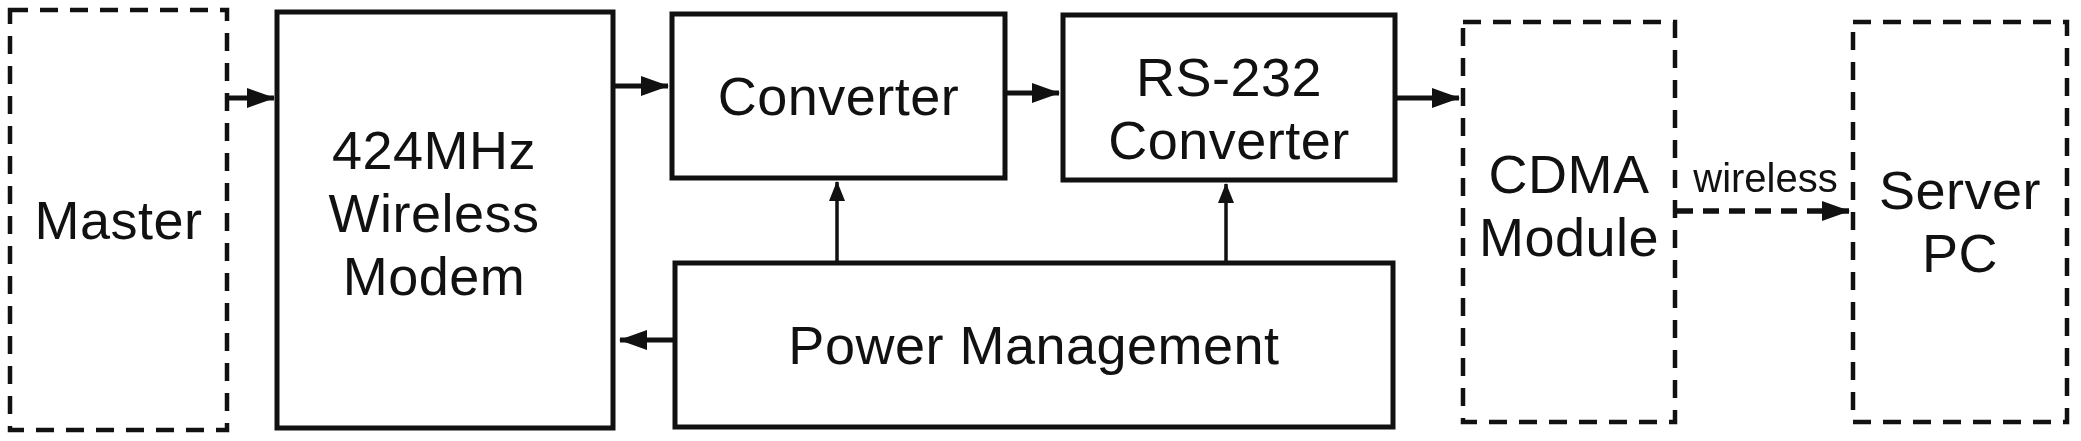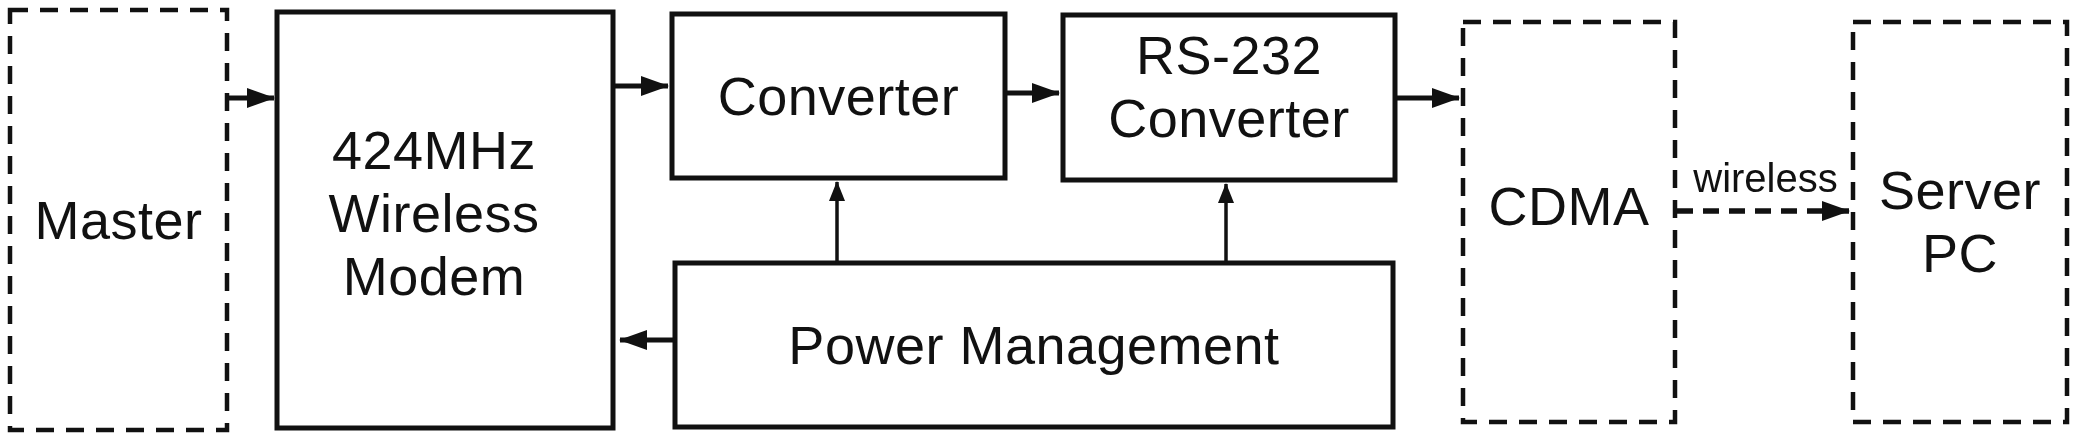--- a/index.html
+++ b/index.html
@@ -90,27 +90,28 @@
   <div class="node-label nudge-up-7" style="left:266px; top:12px; width:336px; height:416px;">
     <span>424MHz</span>
     <span>Wireless</span>
     <span>Modem</span>
   </div>
 
   <div class="node-label" style="left:672px; top:14px; width:333px; height:164px;">
     <span>Converter</span>
   </div>
 
-  <div class="node-label" style="left:1063px; top:4px; width:332px; height:165px;">
+  <div class="node-label" style="left:1063px; top:26px; width:332px; height:165px;">
     <span>RS-232</span>
     <span>Converter</span>
   </div>
 
   <div class="node-label nudge-up-16" style="left:1463px; top:22px; width:212px; height:400px;">
     <span>CDMA</span>
+    <span>Module</span>
   </div>
 
   <div class="node-label" style="left:1853px; top:22px; width:214px; height:400px;">
     <span>Server</span>
     <span>PC</span>
   </div>
 
   <div class="node-label" style="left:675px; top:263px; width:718px; height:164px;">
     <span>Power Management</span>
   </div>

